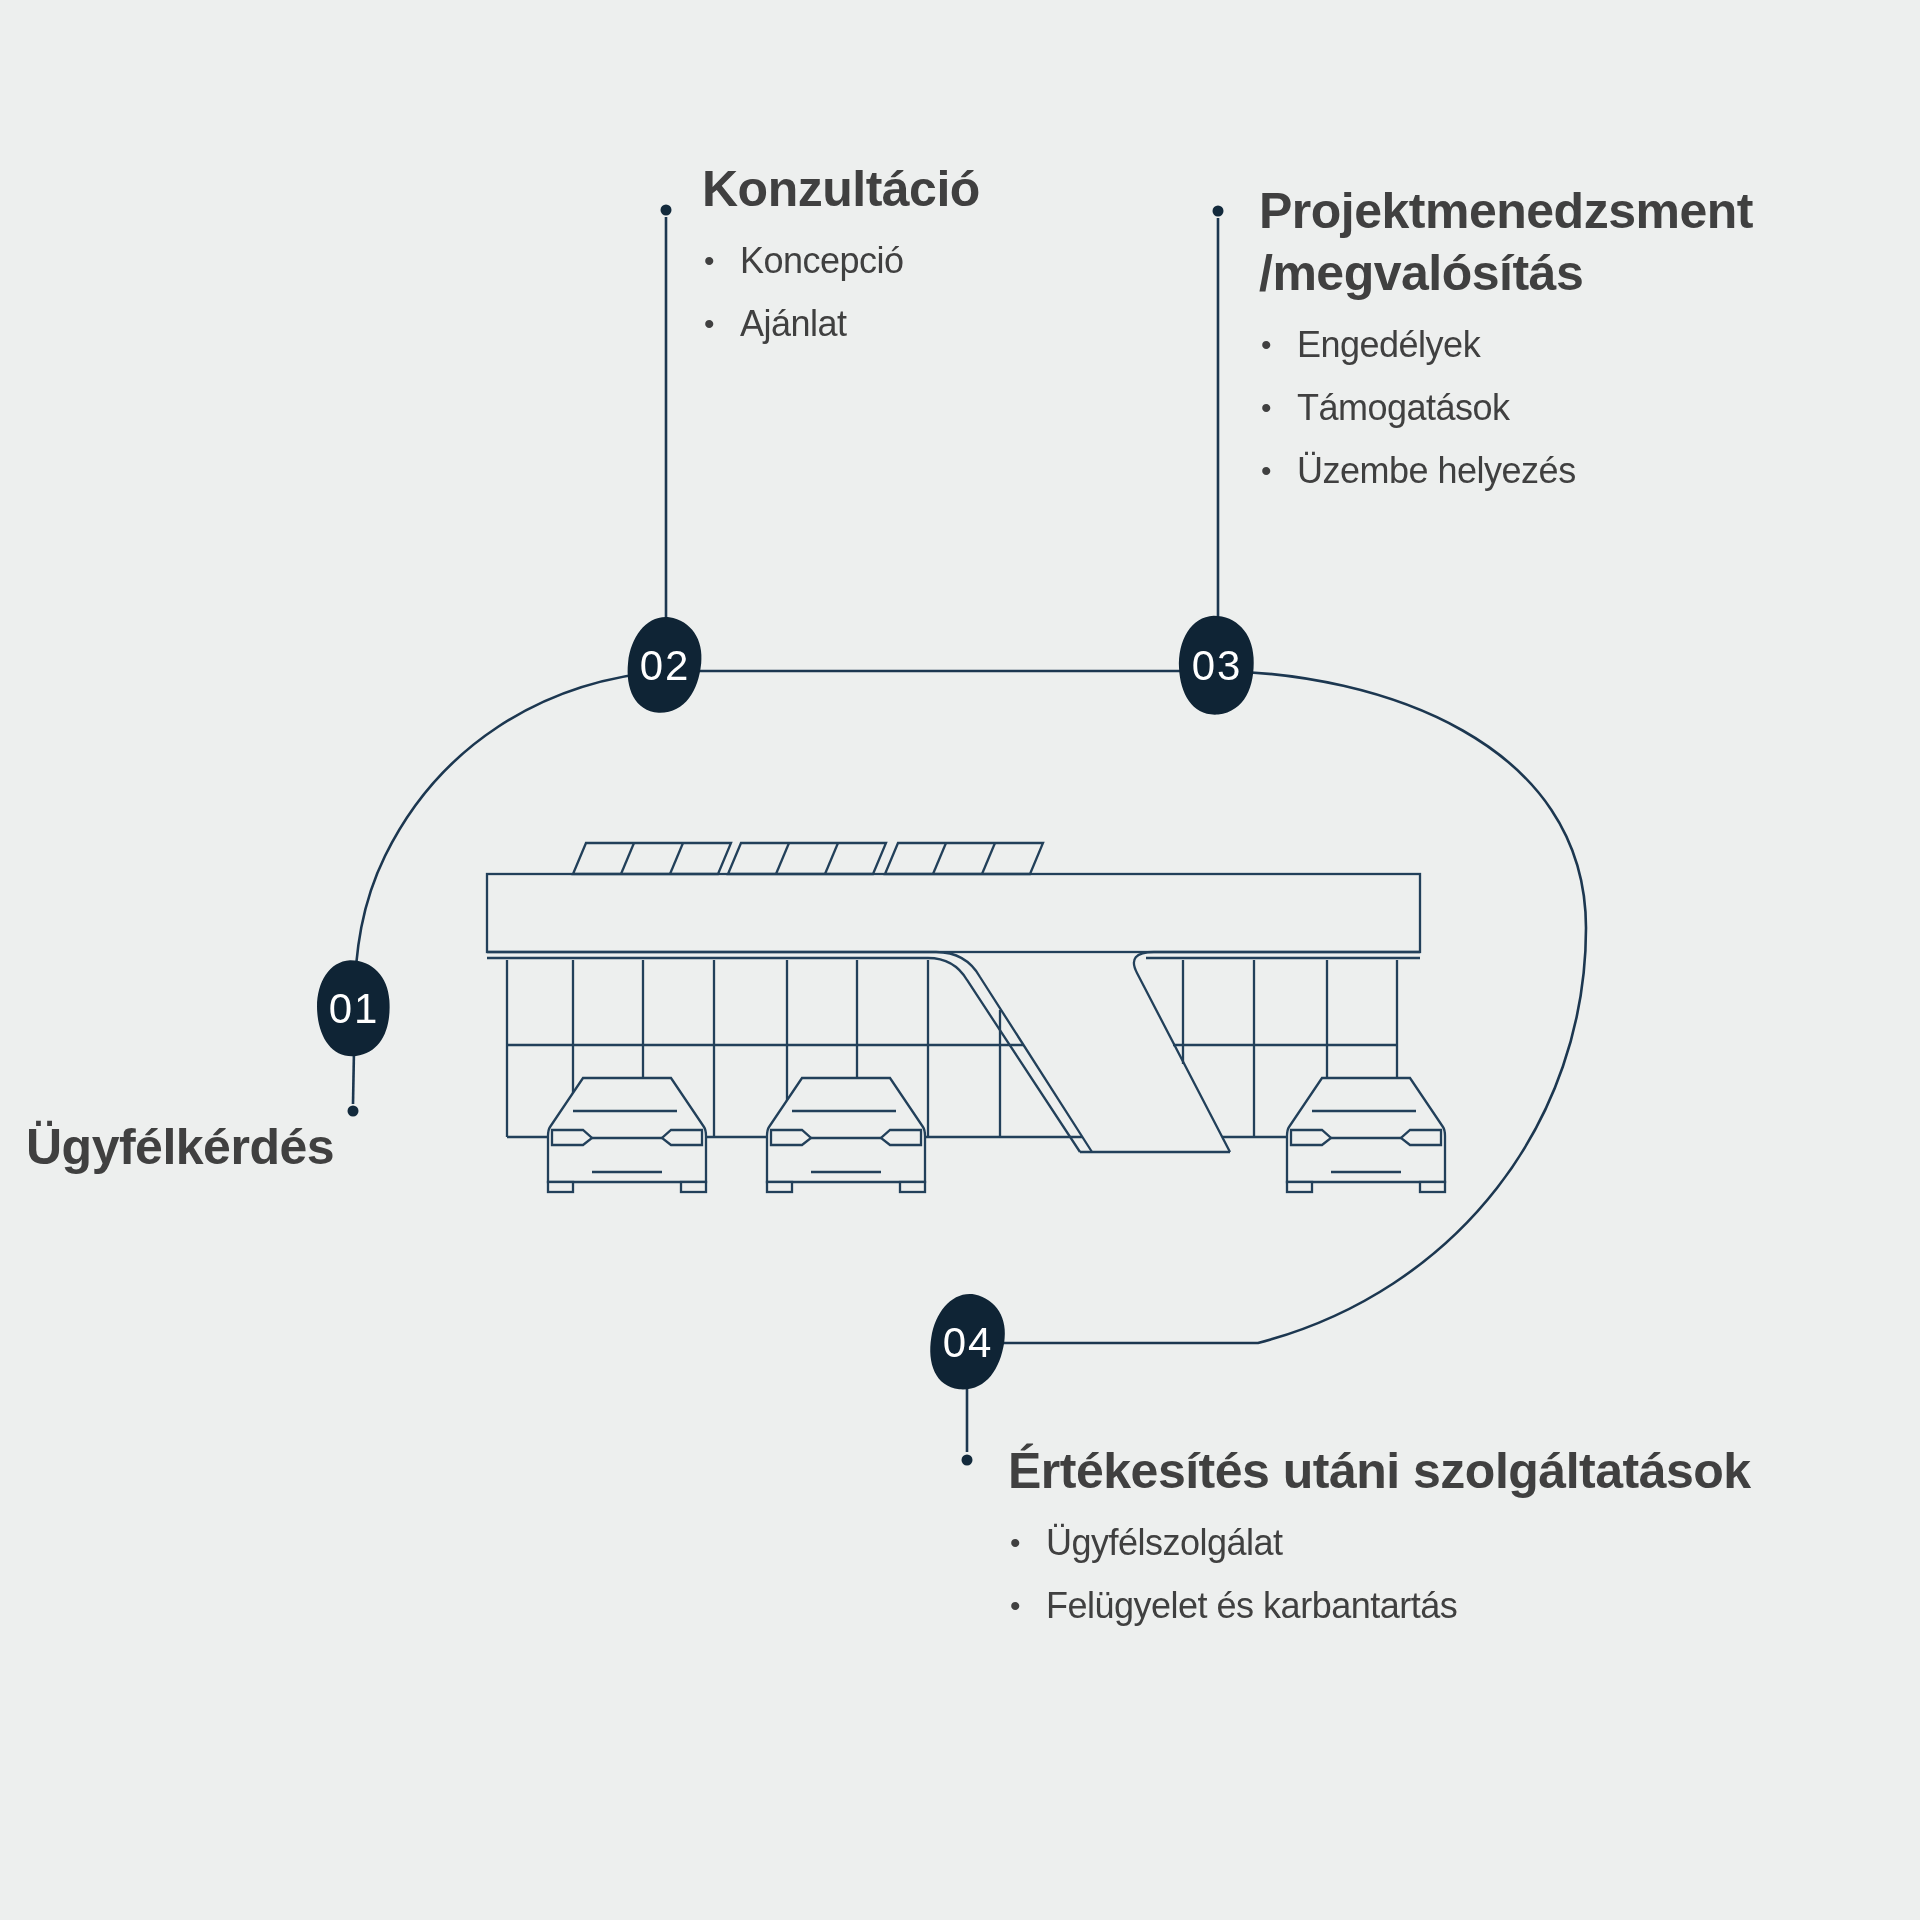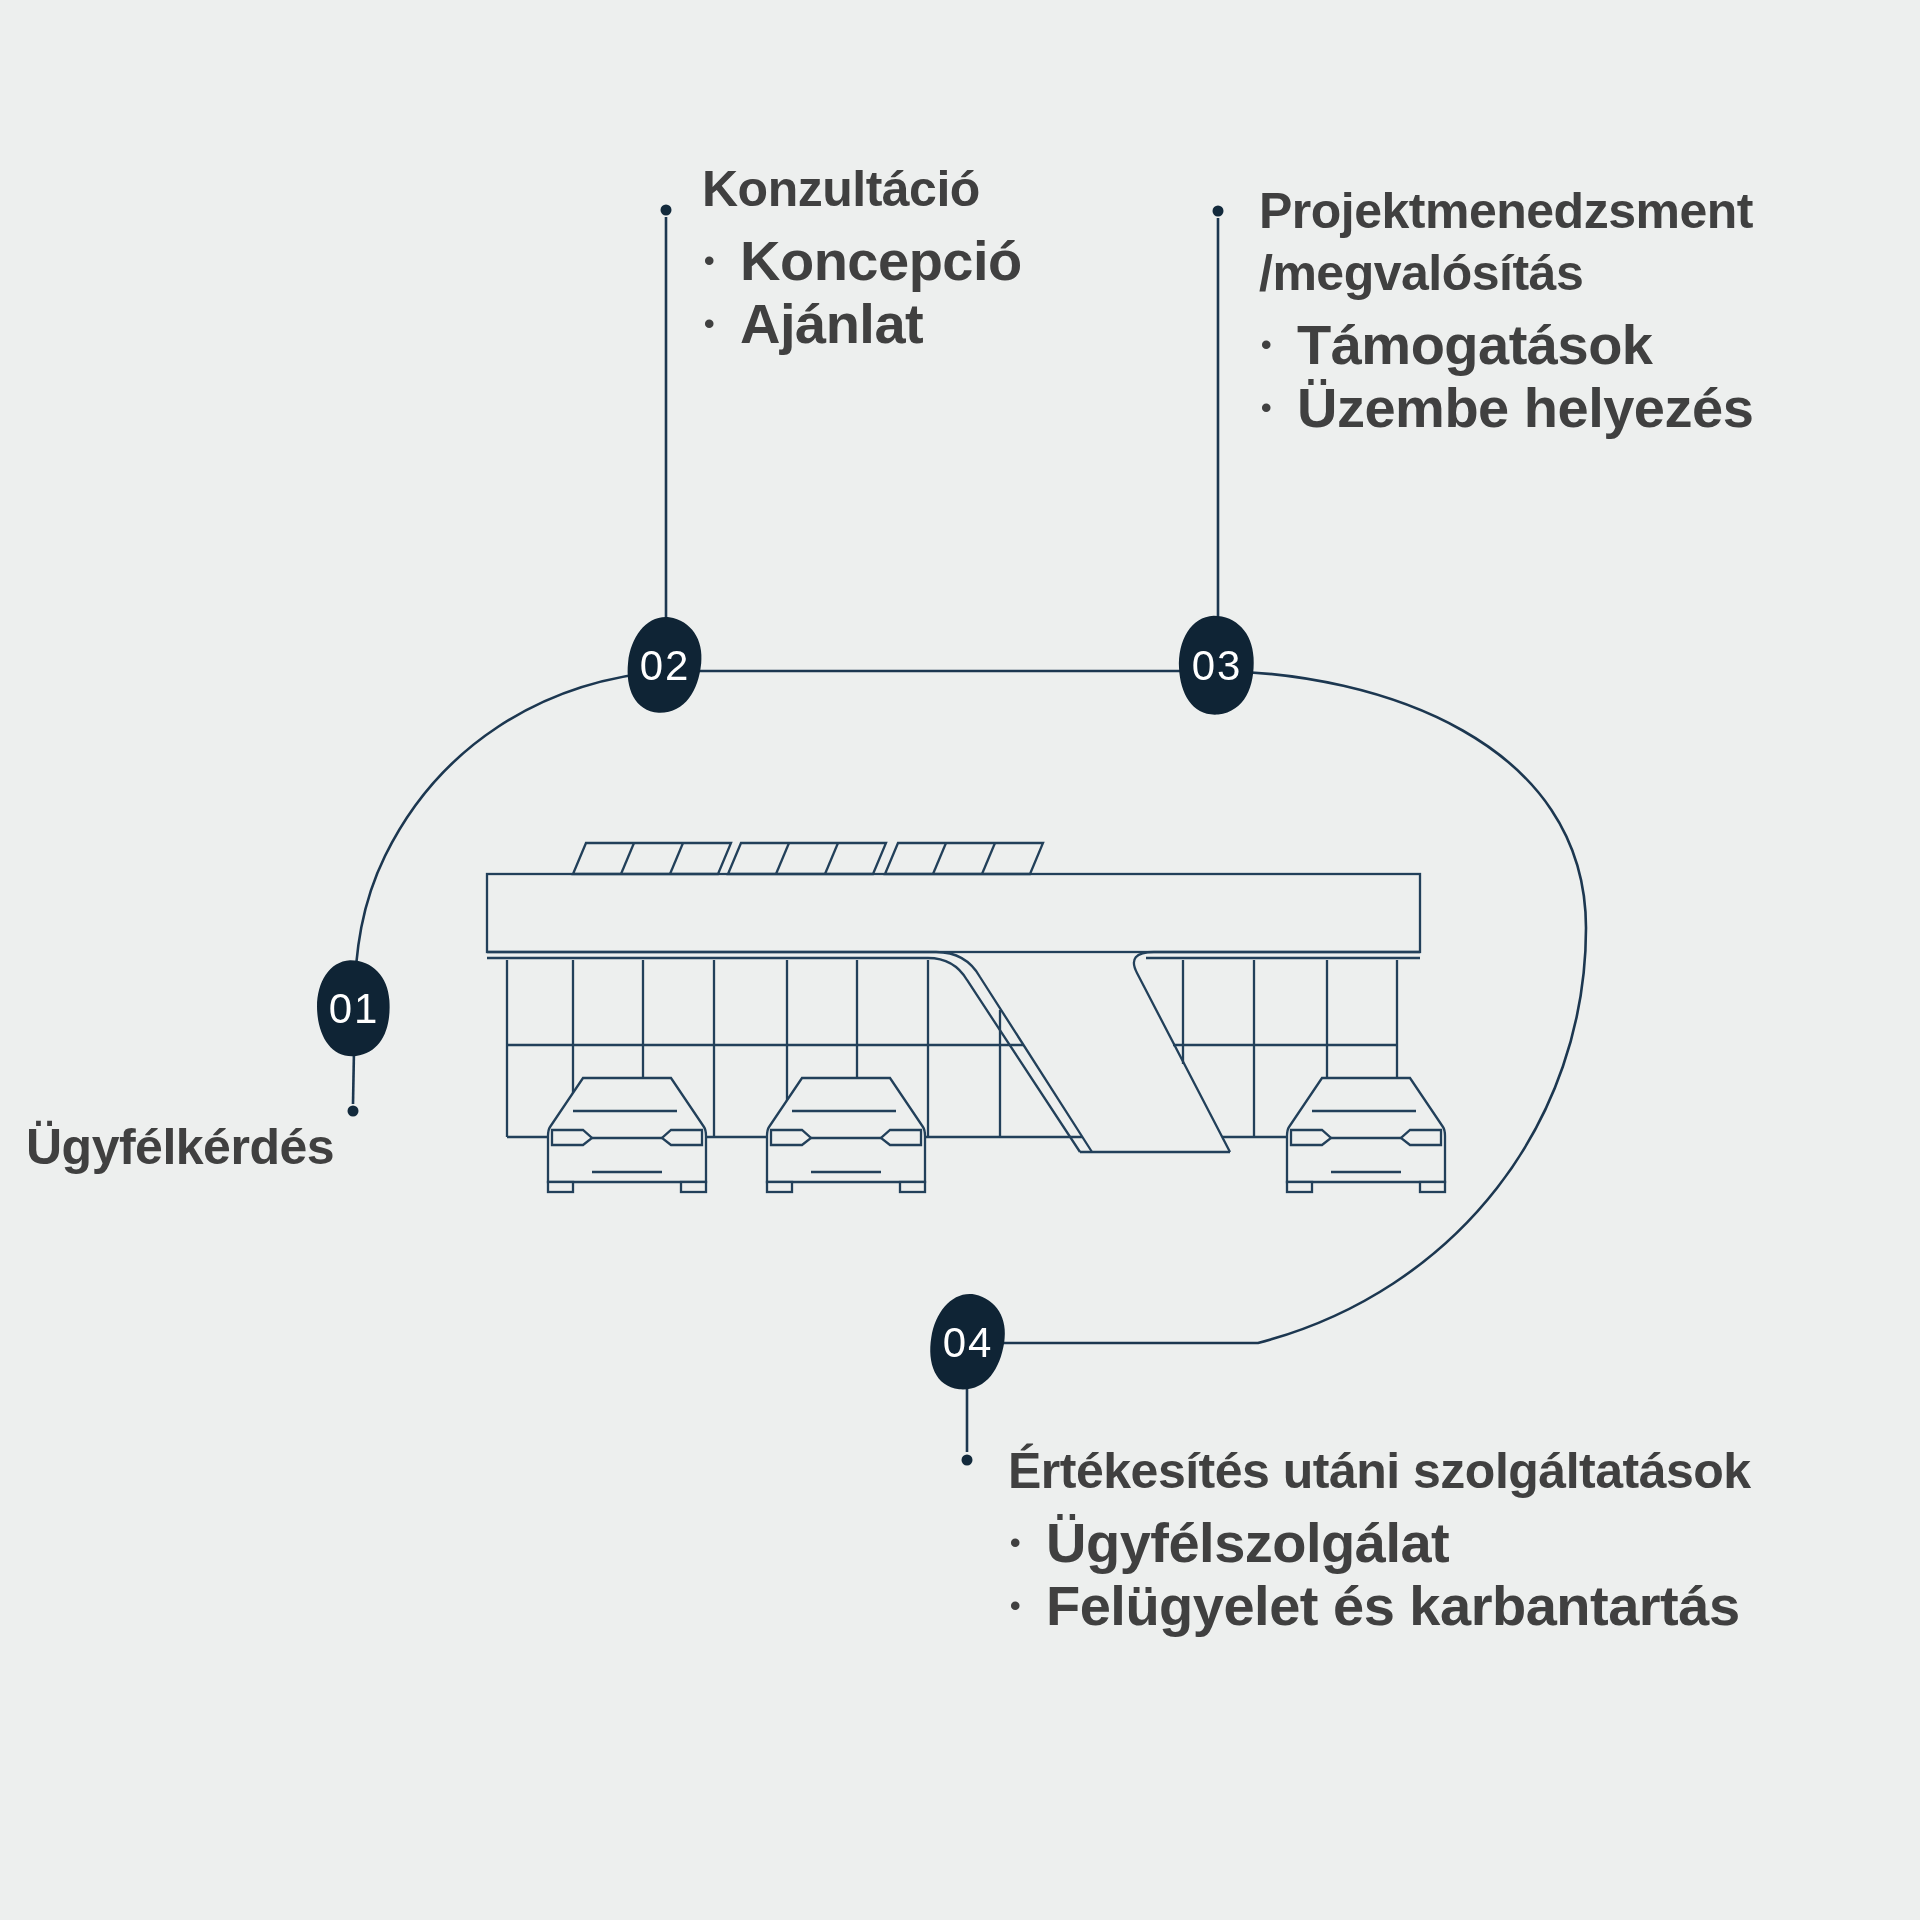--- a/index.html
+++ b/index.html
@@ -13,21 +13,21 @@
   }
   .canvas{position:absolute;left:0;top:0;width:1920px;height:1920px;}
   svg.diagram{position:absolute;left:0;top:0;}
   .step-label{position:absolute;color:#404040;}
   .step-title{
     font-size:50px;line-height:62px;font-weight:700;
     letter-spacing:-0.5px;white-space:nowrap;
   }
   .step-bullets{margin-top:9px;}
   .bullet{
-    font-size:56px;line-height:63px;font-weight:700;
+    font-size:36px;line-height:63px;font-weight:400;
     letter-spacing:-0.5px;white-space:nowrap;
     padding-left:38px;position:relative;
   }
   .bullet::before{
     content:"•";
     position:absolute;left:2px;top:0;
     font-size:30px;line-height:63px;
   }
   
   .stroke{fill:none;stroke:#22405a;stroke-width:2.3;}
@@ -173,20 +173,21 @@
     <div class="step-bullets">
       <div class="bullet">Koncepció</div>
       <div class="bullet">Ajánlat</div>
     </div>
   </div>
 
   <div class="step-label" style="left:1259px;top:180px;">
     <div class="step-title">Projektmenedzsment</div>
     <div class="step-title">/megvalósítás</div>
     <div class="step-bullets">
+      <div class="bullet">Engedélyek</div>
       <div class="bullet">Támogatások</div>
       <div class="bullet">Üzembe helyezés</div>
     </div>
   </div>
 
   <div class="step-label" style="left:26px;top:1116px;">
     <div class="step-title">Ügyfélkérdés</div>
   </div>
 
   <div class="step-label" style="left:1008px;top:1440px;">

